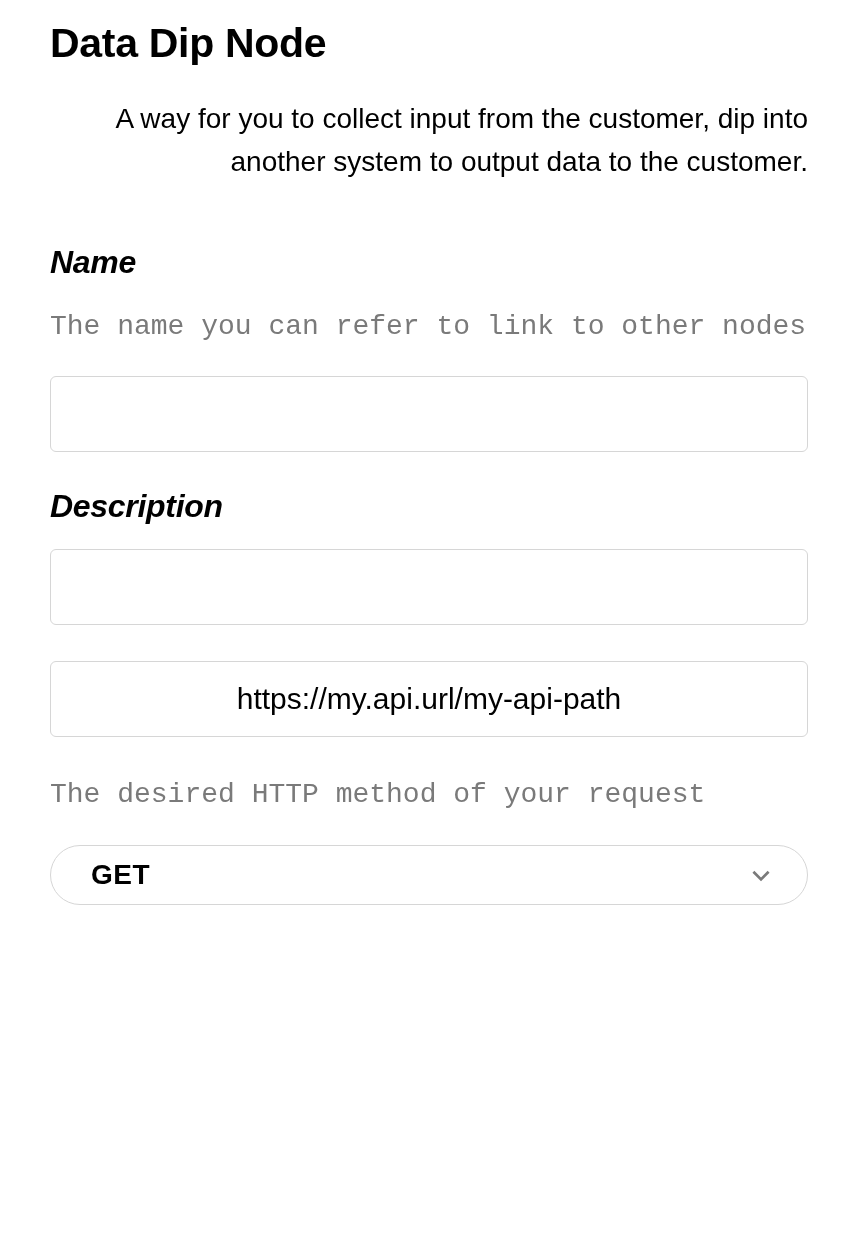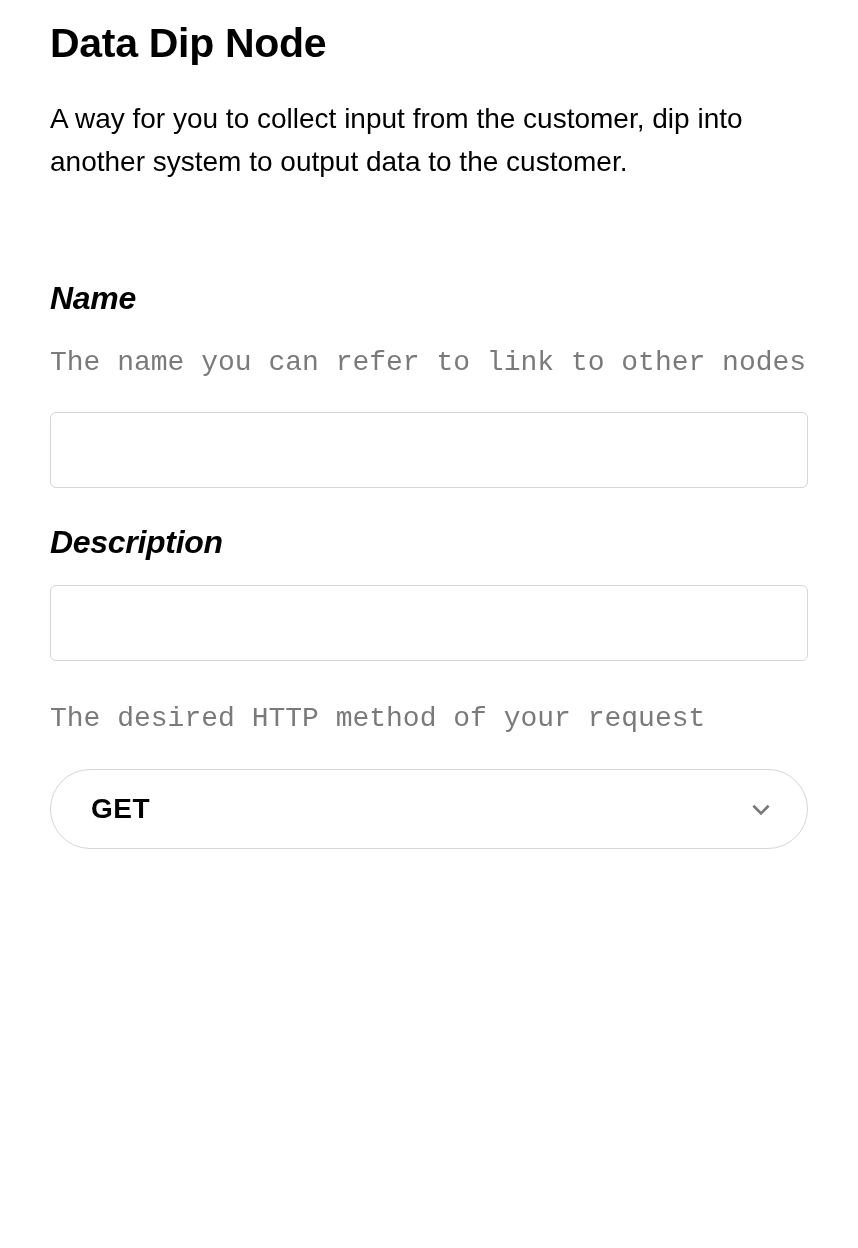--- a/index.html
+++ b/index.html
@@ -18,21 +18,22 @@
       font-size: 41px;
       font-weight: 700;
       margin-bottom: 30px;
       letter-spacing: -0.3px;
     }
     .subtitle {
       font-size: 28px;
       font-weight: 400;
       line-height: 1.55;
       color: #000000;
-      margin-bottom: 96px;
+      margin-bottom: 60px;
+      text-align: right;
     }
     .field-group {
       margin-bottom: 36px;
     }
     .field-label {
       font-size: 32px;
       font-weight: 700;
       margin-bottom: 24px;
       letter-spacing: -0.3px;
       font-style: italic;
@@ -59,21 +60,21 @@
     .url-input {
       text-align: center;
       font-size: 30px;
     }
     .select-wrap {
       position: relative;
       width: 100%;
     }
     .select-input {
       width: 100%;
-      height: 80px;
+      height: 60px;
       border: 1px solid #d6d6d6;
       border-radius: 40px;
       padding: 0 70px 0 40px;
       font-size: 28px;
       font-weight: 600;
       font-family: inherit;
       color: #000000;
       background: #ffffff;
       appearance: none;
       -webkit-appearance: none;
@@ -110,20 +111,21 @@
   <div class="field-help">The name you can refer to link to other nodes</div>
   <input type="text" class="text-input" value="" style="">
 </div>
 
 <div class="field-group">
   <div class="field-label">Description</div>
   <input type="text" class="text-input" value="" style="">
 </div>
 
 <div class="field-group">
+  <input type="text" class="text-input url-input" value="https://my.api.url/my-api-path" style="">
 </div>
 
 <div class="field-group">
   <div class="field-help">The desired HTTP method of your request</div>
   <div class="select-wrap">
     <select class="select-input">
       <option>GET</option>
     </select>
     <span class="chevron">
       <svg viewBox="0 0 24 24">

